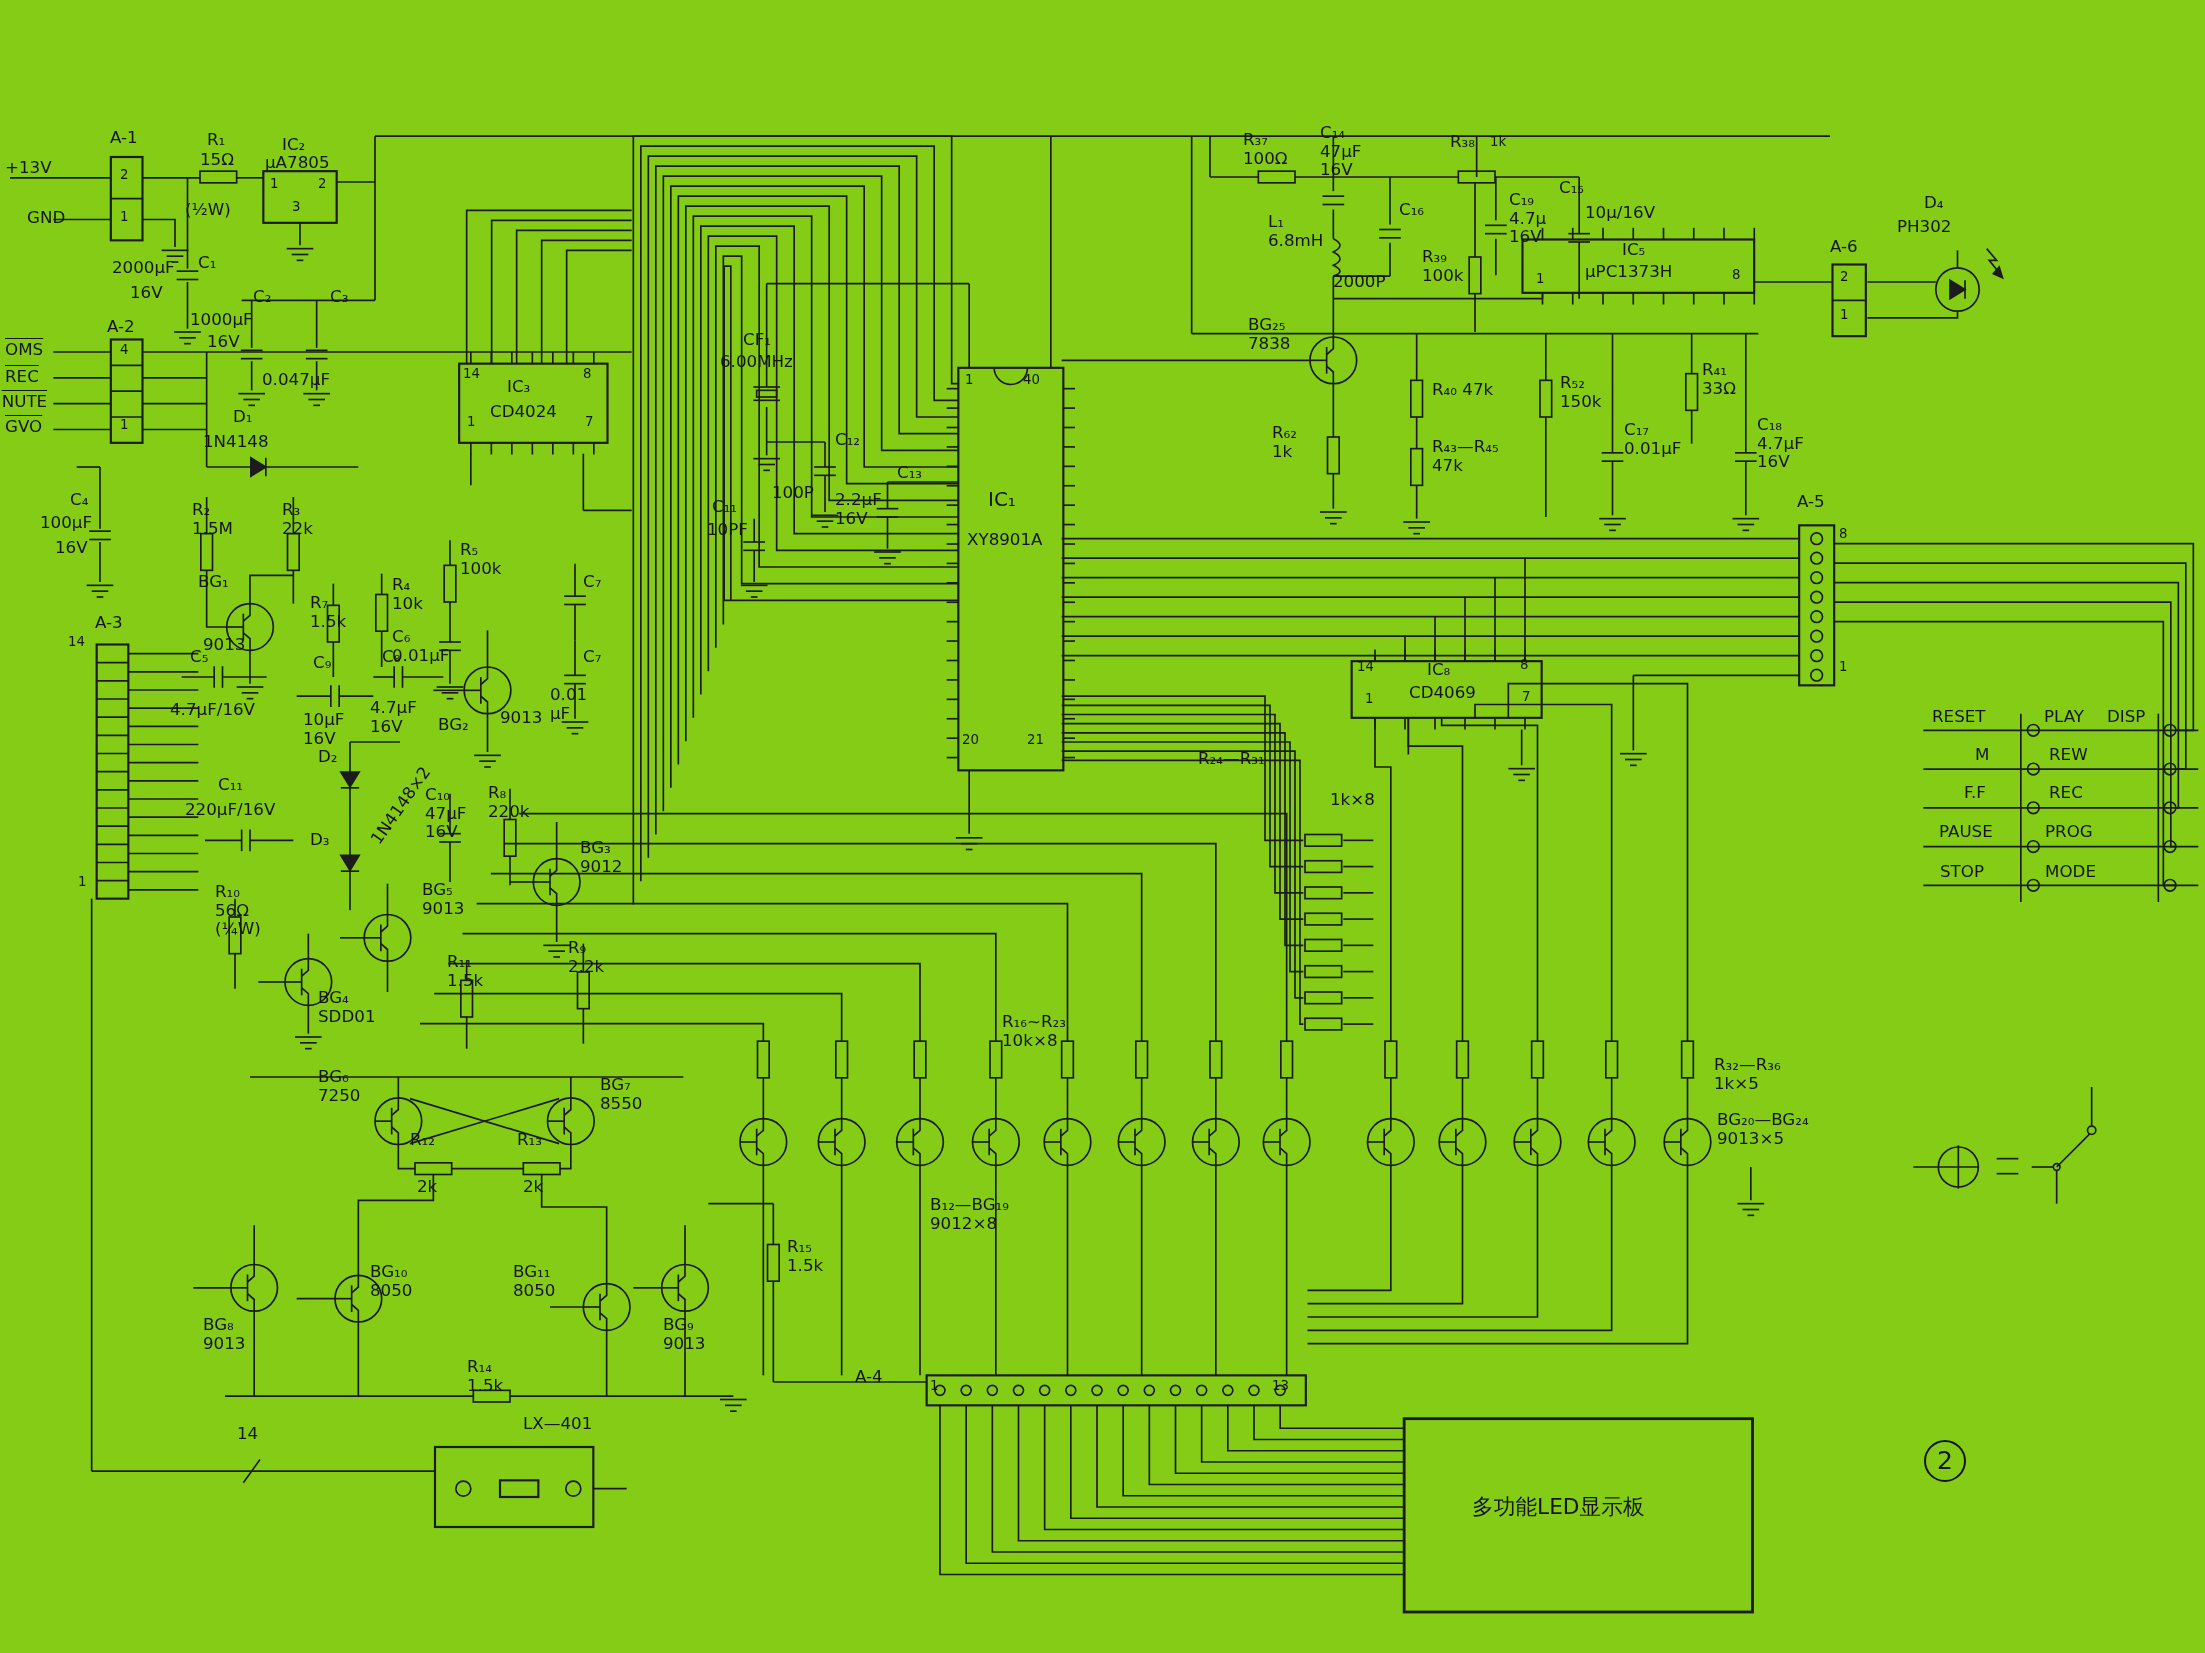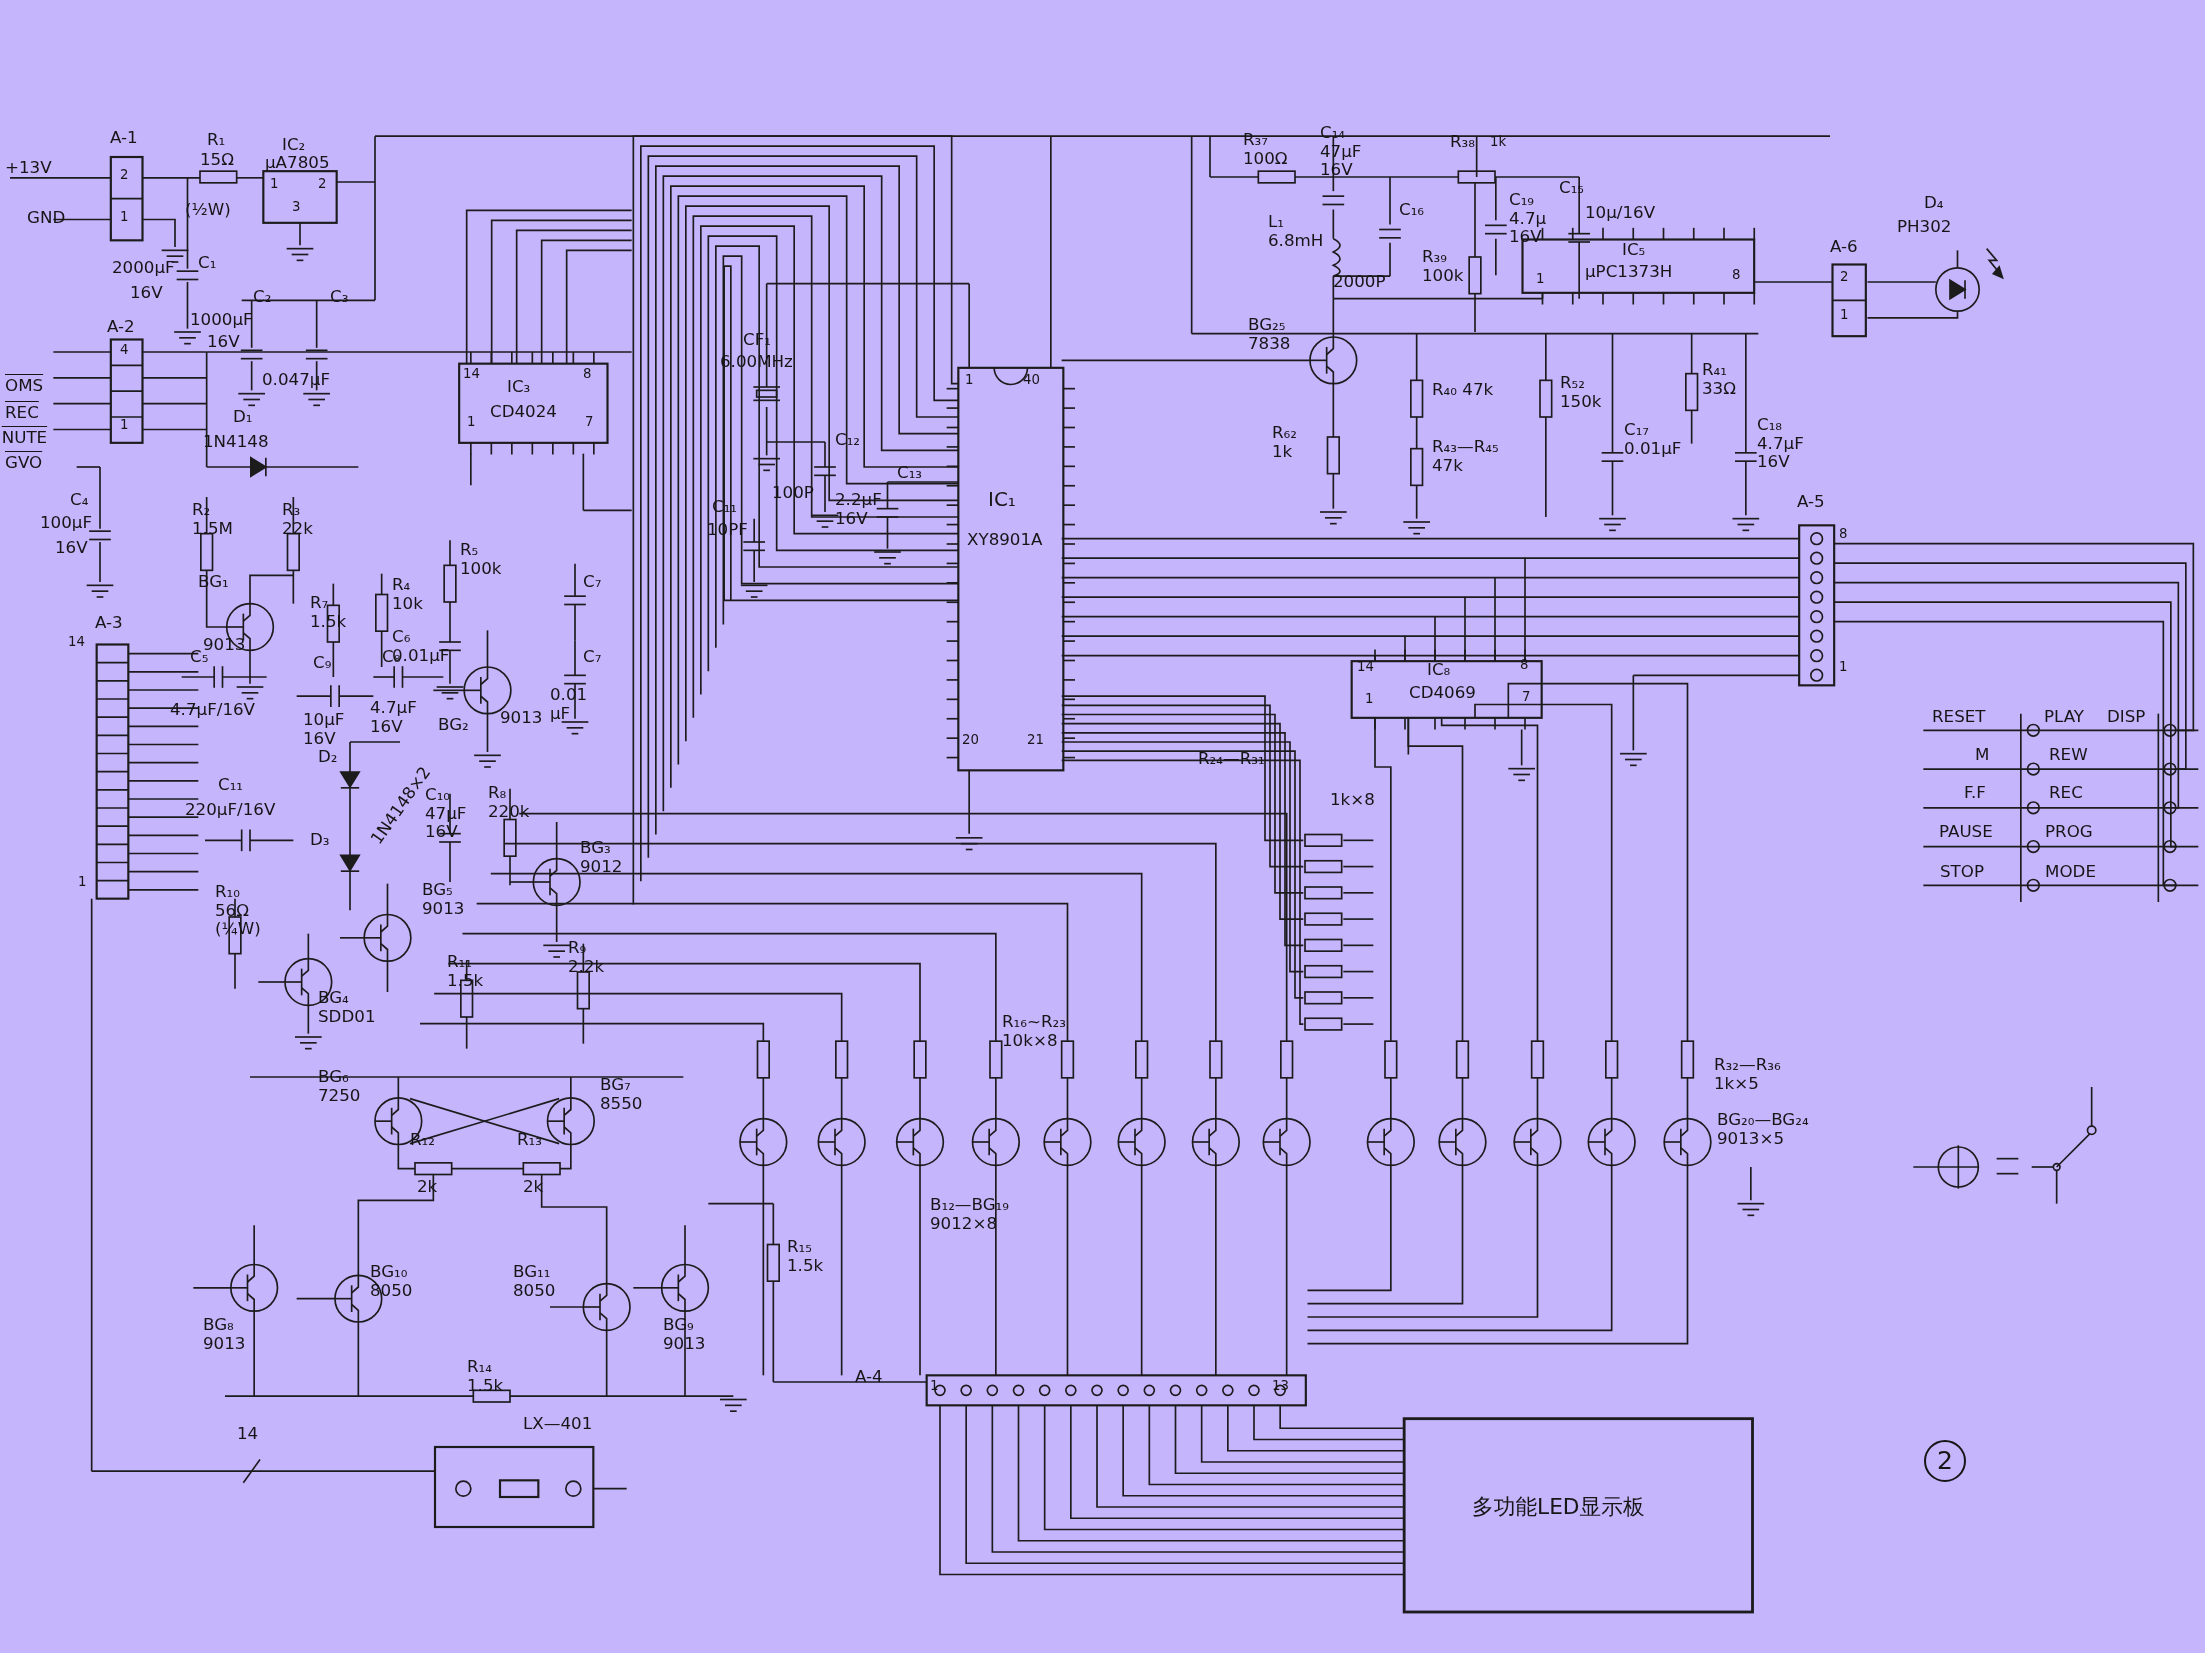--- a/index.html
+++ b/index.html
@@ -1,23 +1,23 @@
 <!DOCTYPE html>
 <html style="font-size:13.3px"><head>
 <meta charset="utf-8">
 <title>Schematic</title>
 <style>
   html,body{margin:0;padding:0;background:#dddbd5;}
-  #sch{position:relative;width:2205px;height:1654px;background:#c4b5fd;overflow:hidden;}
+  #sch{position:relative;width:2205px;height:1654px;background:#84cc16;overflow:hidden;}
   #sch b{position:absolute;font:16.7px/1.12 "DejaVu Sans",sans-serif;font-weight:400;
          white-space:pre;color:#161616;}
   #sch b.s{font-size:13.3px;}
   #sch b.m{font-size:20px;}
   #sch b.big{font-size:21.7px;}
-  #sch b.ovl{text-decoration:overline;margin-top:36px;}
+  #sch b.ovl{text-decoration:overline;}
   #sch b.rot{transform:rotate(-55deg);transform-origin:0 0;}
   #sch b.badge{border:2.5px solid #161616;border-radius:50%;width:38px;height:38px;
          text-align:center;line-height:37px;font-size:25px;white-space:normal;}
   svg{position:absolute;left:0;top:0;}
 </style>
 </head>
 <body>
 
 <div id="sch">
   <svg id="svg" width="2205" height="1654" viewBox="0 0 2646 1984">

